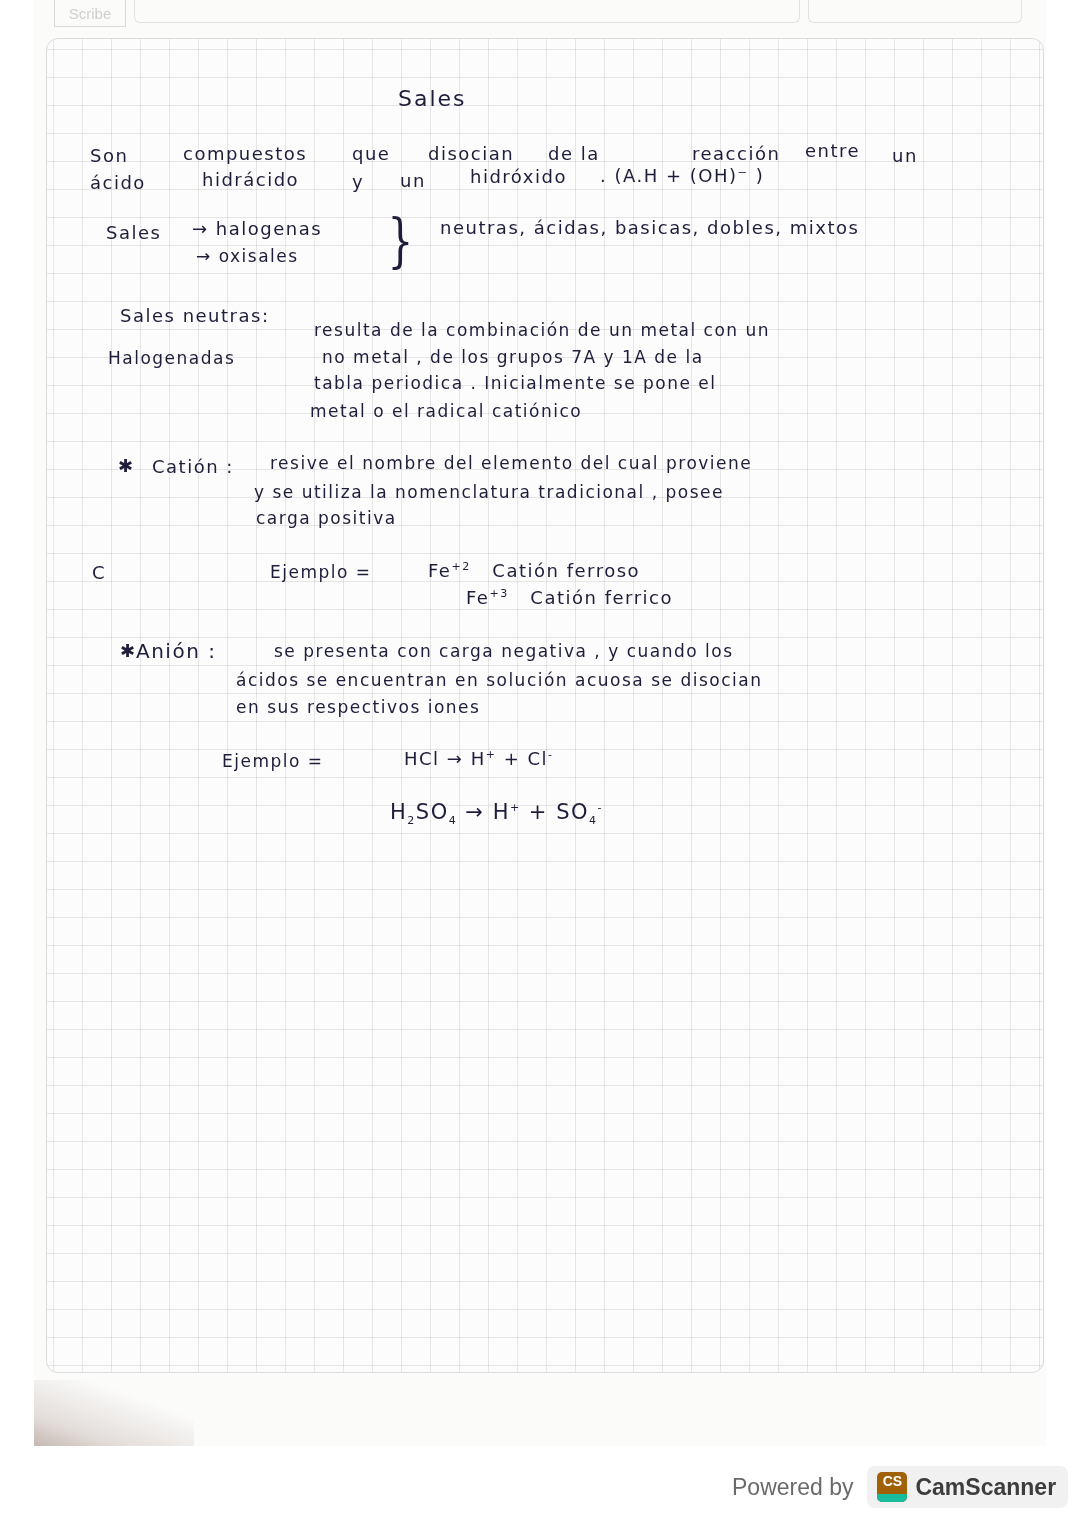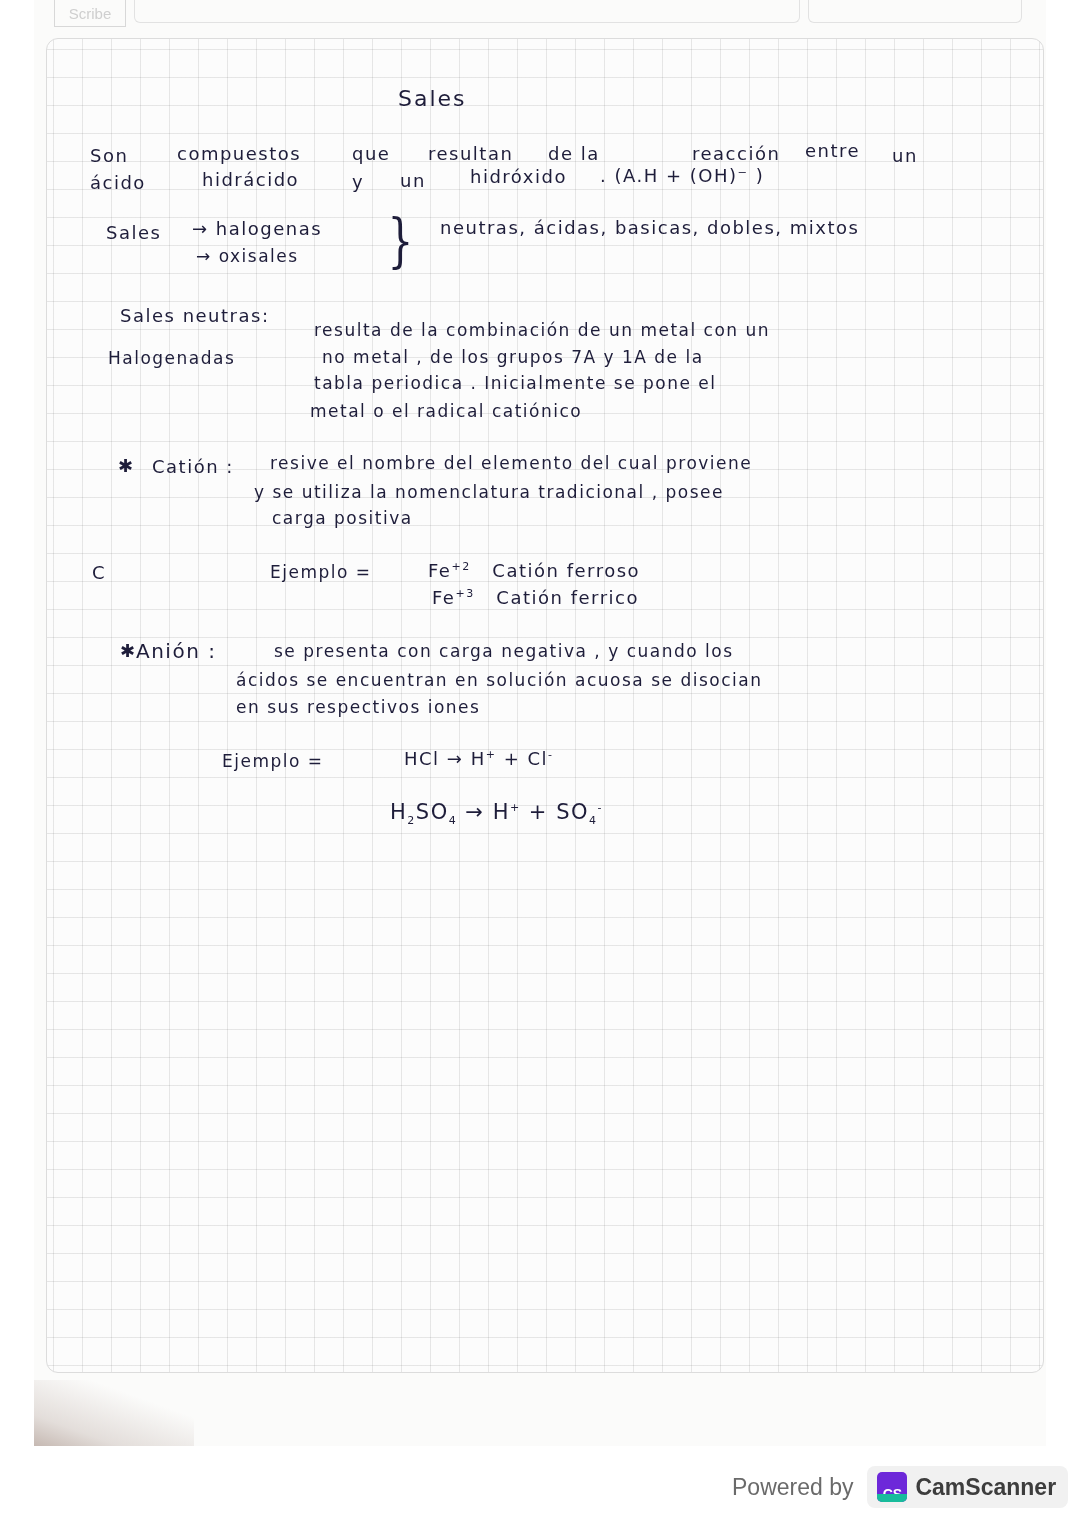--- a/index.html
+++ b/index.html
@@ -50,23 +50,23 @@
   }
   .footer {
     position: absolute; left: 732px; top: 1466px; display: flex; align-items: center; gap: 14px;
   }
   .powered { font-family: "Liberation Sans", sans-serif; font-size: 23px; color: #6a6a6a; }
   .cs-pill {
     display: flex; align-items: center; gap: 8px; background: #f1f1f1; border-radius: 8px;
     padding: 6px 12px 6px 10px;
   }
   .cs-logo {
-    width: 30px; height: 30px; border-radius: 5px; background: #6d28d9; position: relative;
+    width: 30px; height: 30px; border-radius: 5px; background: #a16207; position: relative;
     overflow: hidden; color: #fff; font-family: "Liberation Sans", sans-serif; font-weight: bold;
-    font-size: 14px; display: flex; align-items: flex-start; justify-content: center; padding-top: 14px;
+    font-size: 14px; display: flex; align-items: flex-start; justify-content: center; padding-top: 1px;
     box-sizing: border-box;
   }
   .cs-logo::after {
     content: ""; position: absolute; left: 0; right: 0; bottom: 0; height: 8px; background: #19bc9c;
   }
   .cs-name { font-family: "Liberation Sans", sans-serif; font-size: 23px; color: #3d3d3d; font-weight: bold; }
 </style>
 </head>
 <body>
 
@@ -75,23 +75,23 @@
 
 <div class="brand-box">Scribe</div>
 <div class="header-box" style="left:134px;width:664px;"></div>
 <div class="header-box" style="left:808px;width:212px;"></div>
 
 <div class="page"></div>
 
 <div class="hw title" style="left:398px;top:86px;">Sales</div>
 
 <div class="hw" style="left:90px;top:145px;">Son</div>
-<div class="hw" style="left:177px;top:143px;">compuestos</div>
+<div class="hw" style="left:183px;top:143px;">compuestos</div>
 <div class="hw" style="left:352px;top:143px;">que</div>
-<div class="hw" style="left:428px;top:143px;">resultan</div>
+<div class="hw" style="left:428px;top:143px;">disocian</div>
 <div class="hw" style="left:548px;top:143px;">de la</div>
 <div class="hw" style="left:692px;top:143px;">reacción</div>
 <div class="hw" style="left:805px;top:140px;">entre</div>
 <div class="hw" style="left:892px;top:145px;">un</div>
 
 <div class="hw" style="left:90px;top:172px;">ácido</div>
 <div class="hw" style="left:202px;top:169px;">hidrácido</div>
 <div class="hw" style="left:352px;top:171px;">y</div>
 <div class="hw" style="left:400px;top:170px;">un</div>
 <div class="hw" style="left:470px;top:166px;">hidróxido</div>
@@ -107,30 +107,30 @@
 <div class="hw small" style="left:108px;top:348px;">Halogenadas</div>
 <div class="hw small" style="left:314px;top:320px;">resulta  de la   combinación   de un   metal  con un</div>
 <div class="hw small" style="left:322px;top:347px;">no  metal ,  de   los   grupos   7A    y    1A   de la</div>
 <div class="hw small" style="left:314px;top:373px;">tabla  periodica . Inicialmente     se     pone    el</div>
 <div class="hw small" style="left:310px;top:401px;">metal   o   el   radical   catiónico</div>
 
 <div class="hw" style="left:118px;top:455px;">✱</div>
 <div class="hw" style="left:152px;top:456px;">Catión :</div>
 <div class="hw small" style="left:270px;top:453px;">resive   el   nombre   del   elemento   del   cual   proviene</div>
 <div class="hw small" style="left:254px;top:482px;">y   se   utiliza   la   nomenclatura   tradicional , posee</div>
-<div class="hw small" style="left:256px;top:508px;padding-left:16px;">carga   positiva</div>
+<div class="hw small" style="left:256px;top:508px;">carga   positiva</div>
 
 <div class="hw" style="left:92px;top:562px;">C</div>
 <div class="hw small" style="left:270px;top:562px;">Ejemplo =</div>
 
 <div class="hw" style="left:428px;top:560px;">
   <span>Fe</span><sup>+2</sup>
   &nbsp;&nbsp;<span>Catión  ferroso</span>
 </div>
-<div class="hw" style="left:432px;top:587px;">
+<div class="hw" style="left:432px;top:587px;padding-left:34px;">
   <span>Fe</span><sup>+3</sup>
   &nbsp;&nbsp;<span>Catión  ferrico</span>
 </div>
 
 <div class="hw" style="left:120px;top:640px;">✱</div>
 <div class="hw" style="left:136px;top:639px;font-size:20px;">Anión :</div>
 <div class="hw small" style="left:250px;top:641px;margin-left:24px;">se   presenta    con   carga    negativa , y   cuando los</div>
 <div class="hw small" style="left:236px;top:670px;">ácidos   se   encuentran   en solución  acuosa  se disocian</div>
 <div class="hw small" style="left:236px;top:697px;">en  sus  respectivos  iones</div>
 

